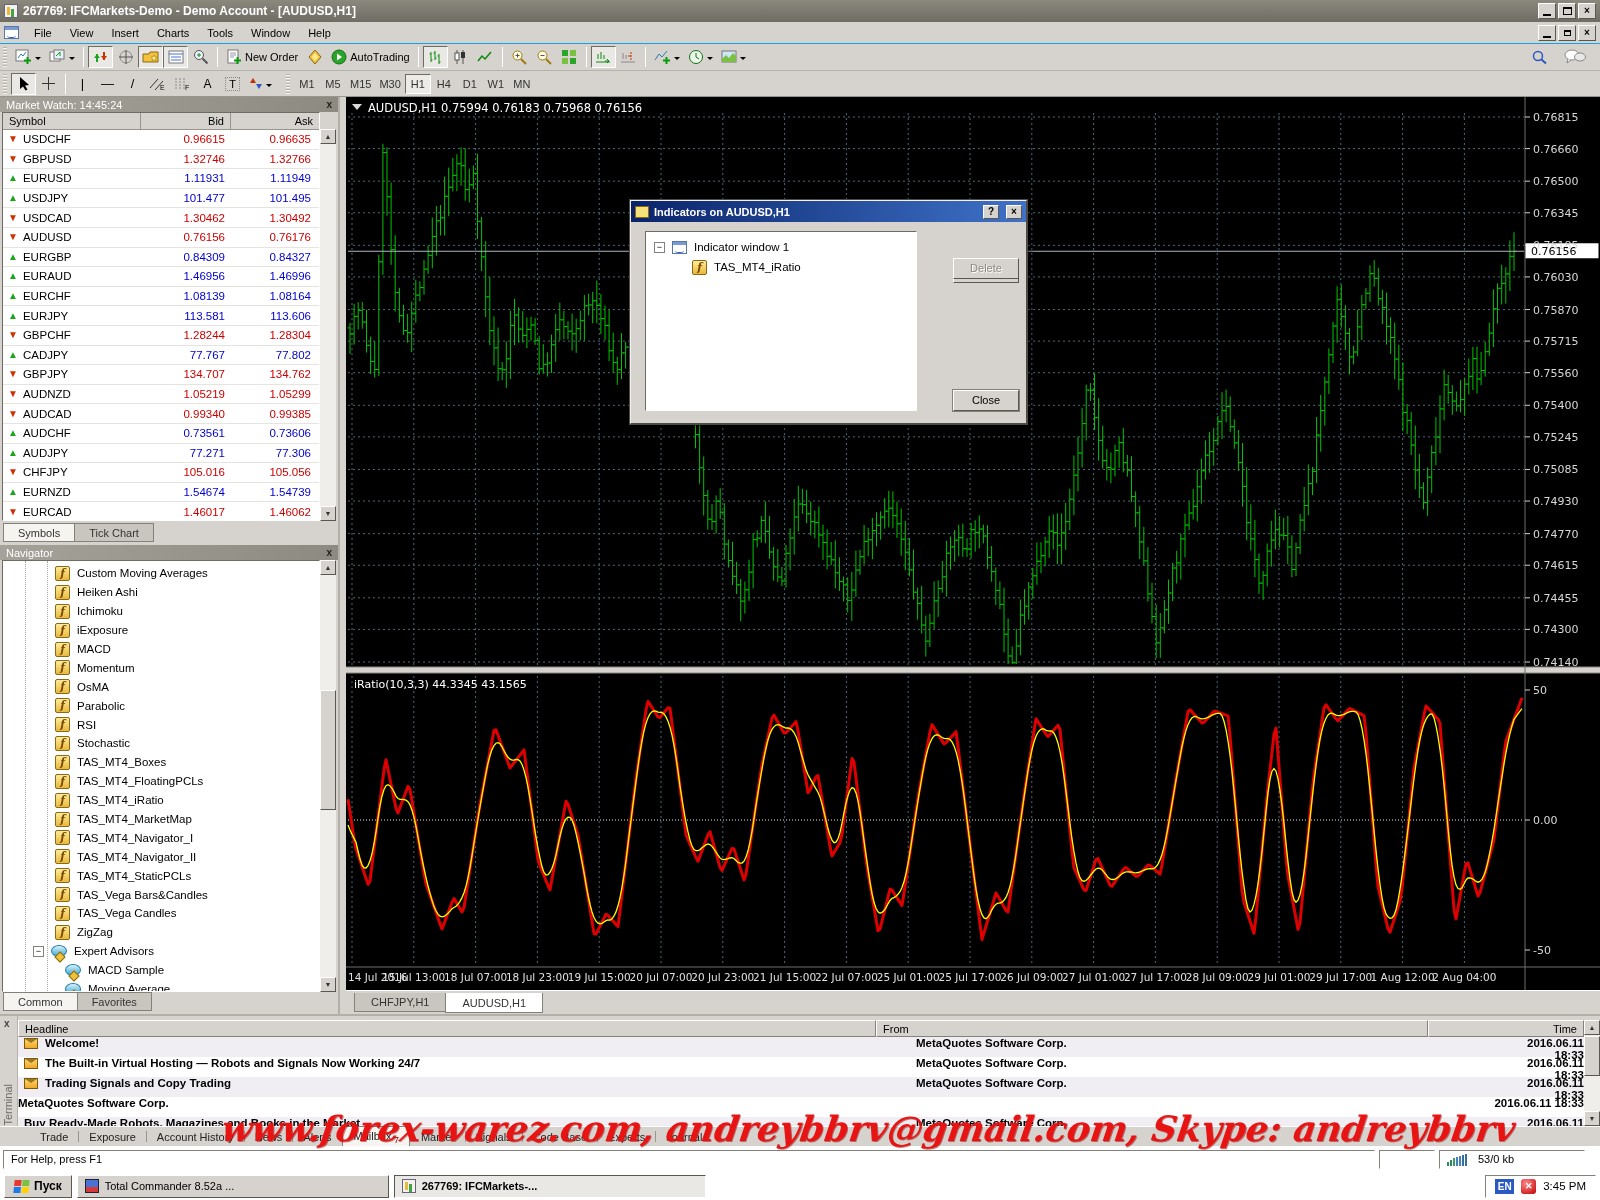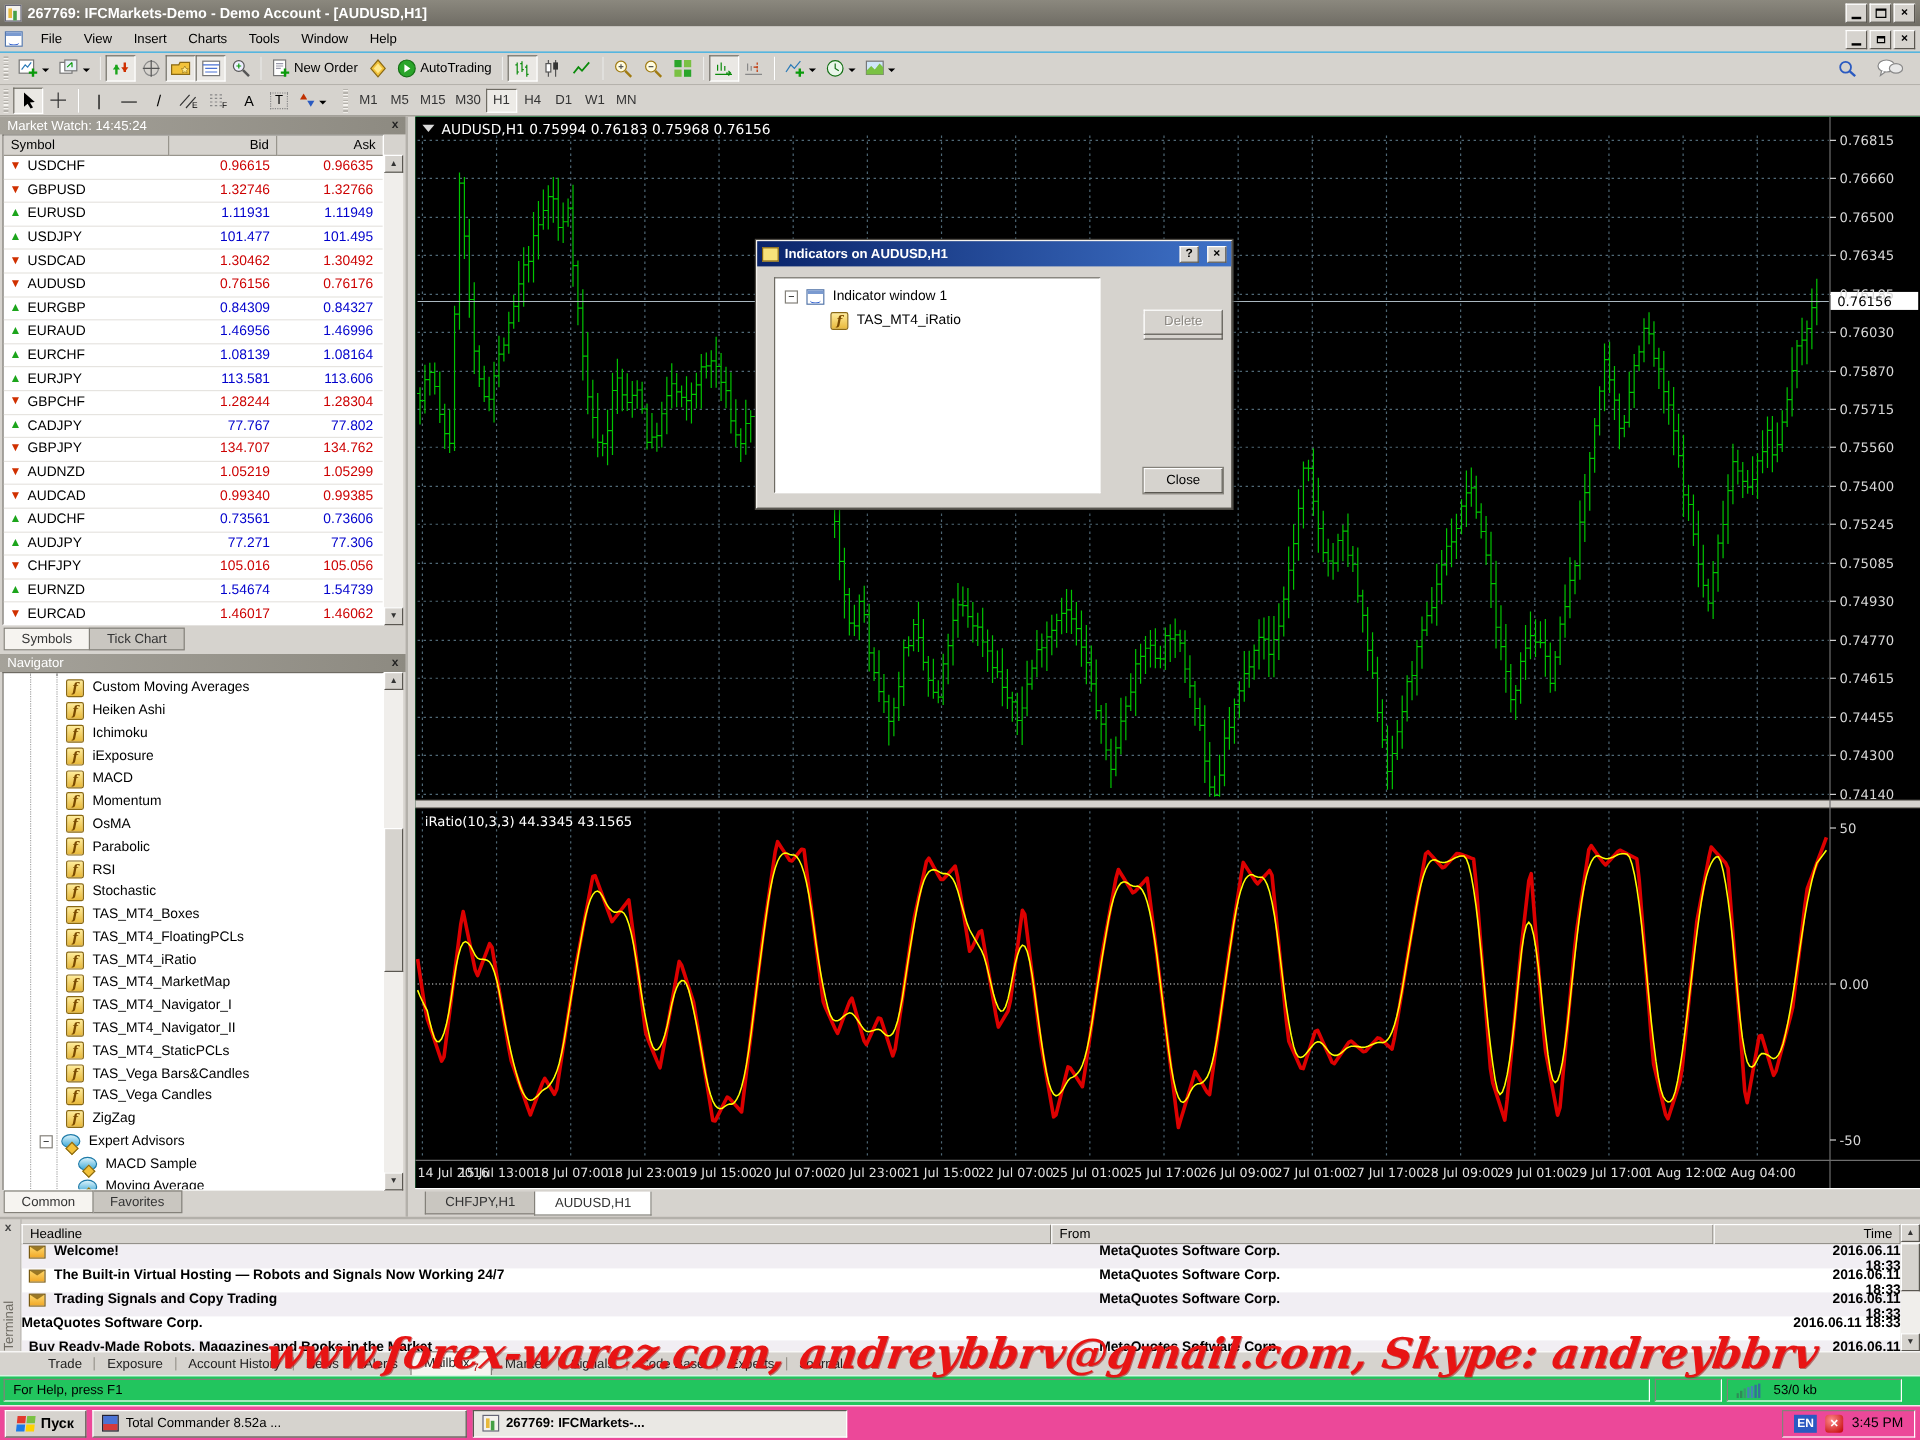--- a/index.html
+++ b/index.html
@@ -113,25 +113,25 @@
 #term-scroll { position:absolute; right:0; top:4px; bottom:0; width:16px; background:#f0eeeb; }
 
 #terminal-tabs { position:absolute; left:0; top:1126px; width:1600px; height:20px; background:#d6d3ce;
   border-top:1px solid #fff; display:flex; align-items:center; padding-left:30px; }
 .ttab { padding:3px 10px 2px 10px; color:#222; }
 .ttab.active { background:#f6f4f0; border:1px solid #84817a; border-bottom:none; }
 .ttab-div { width:1px; height:11px; background:#98958d; }
 .mail-count { color:#b00000; font-size:9px; vertical-align:sub; }
 
 
-#statusbar { position:absolute; left:0; top:1146px; width:1600px; height:25px; background:#22c55e;
-  border-top:1px solid #fff; display:flex; align-items:flex-start; padding:2px 3px; gap:4px; }
+#statusbar { position:absolute; left:0; top:1146px; width:1600px; height:25px; background:#ffffff;
+  border-top:1px solid #fff; display:flex; align-items:center; padding:2px 3px; gap:4px; }
 .sb-cell { height:19px; border:1px solid; border-color:#84817a #fff #fff #84817a; display:flex; align-items:center; padding:0 7px; }
 .sb-c1 { width:1372px; } .sb-c2 { width:56px; } .sb-c3 { width:146px; gap:5px; }
-#taskbar { position:absolute; left:0; top:1171px; width:1600px; height:29px; background:#ec4899;
+#taskbar { position:absolute; left:0; top:1171px; width:1600px; height:29px; background:#ffffff;
   border-top:1px solid #fff; display:flex; align-items:center; padding:2px 4px; gap:5px; }
 .start-btn { height:23px; border:1px solid; border-color:#fff #5a5751 #5a5751 #fff; display:flex; gap:5px;
   padding:0 9px; font-weight:bold; font-size:12px; align-items:center; background:#d6d3ce; }
 .win-flag { width:15px; height:13px; display:grid; grid-template:1fr 1fr / 1fr 1fr; gap:1px; transform:skewX(-6deg); }
 .win-flag i:nth-child(1){background:#e23a2e;} .win-flag i:nth-child(2){background:#7ac143;}
 .win-flag i:nth-child(3){background:#1e7ae6;} .win-flag i:nth-child(4){background:#ffd200;}
 .task-btn { width:312px; height:23px; border:1px solid; border-color:#fff #5a5751 #5a5751 #fff;
   display:flex; align-items:center; gap:6px; padding:0 7px; background:#d6d3ce; white-space:nowrap; overflow:hidden; }
 .task-btn.active { border-color:#5a5751 #fff #fff #5a5751; background:#eae8e4; font-weight:bold; }
 .tc-icon { width:14px; height:14px; background:linear-gradient(#4a72d4 55%,#d43a3a 55%); border:1px solid #223; flex:0 0 14px; }

